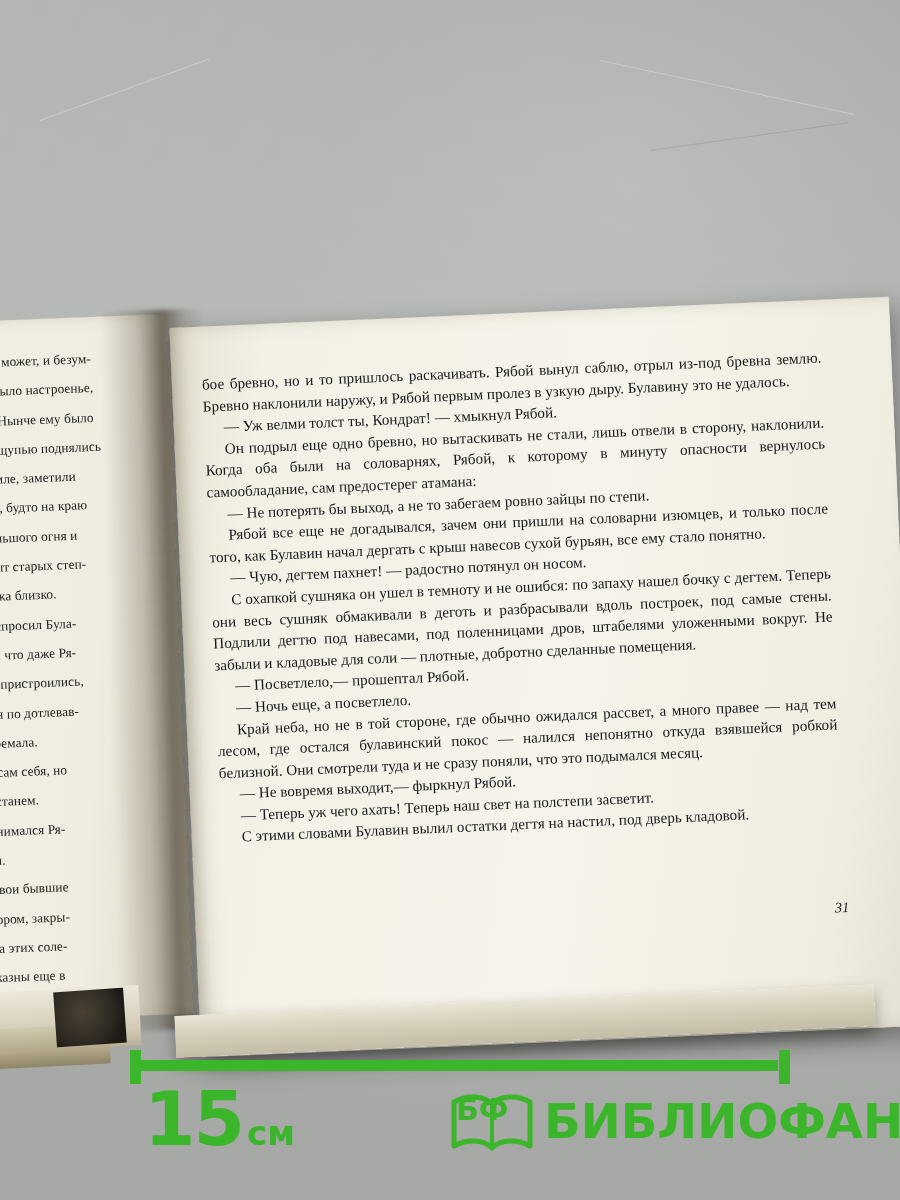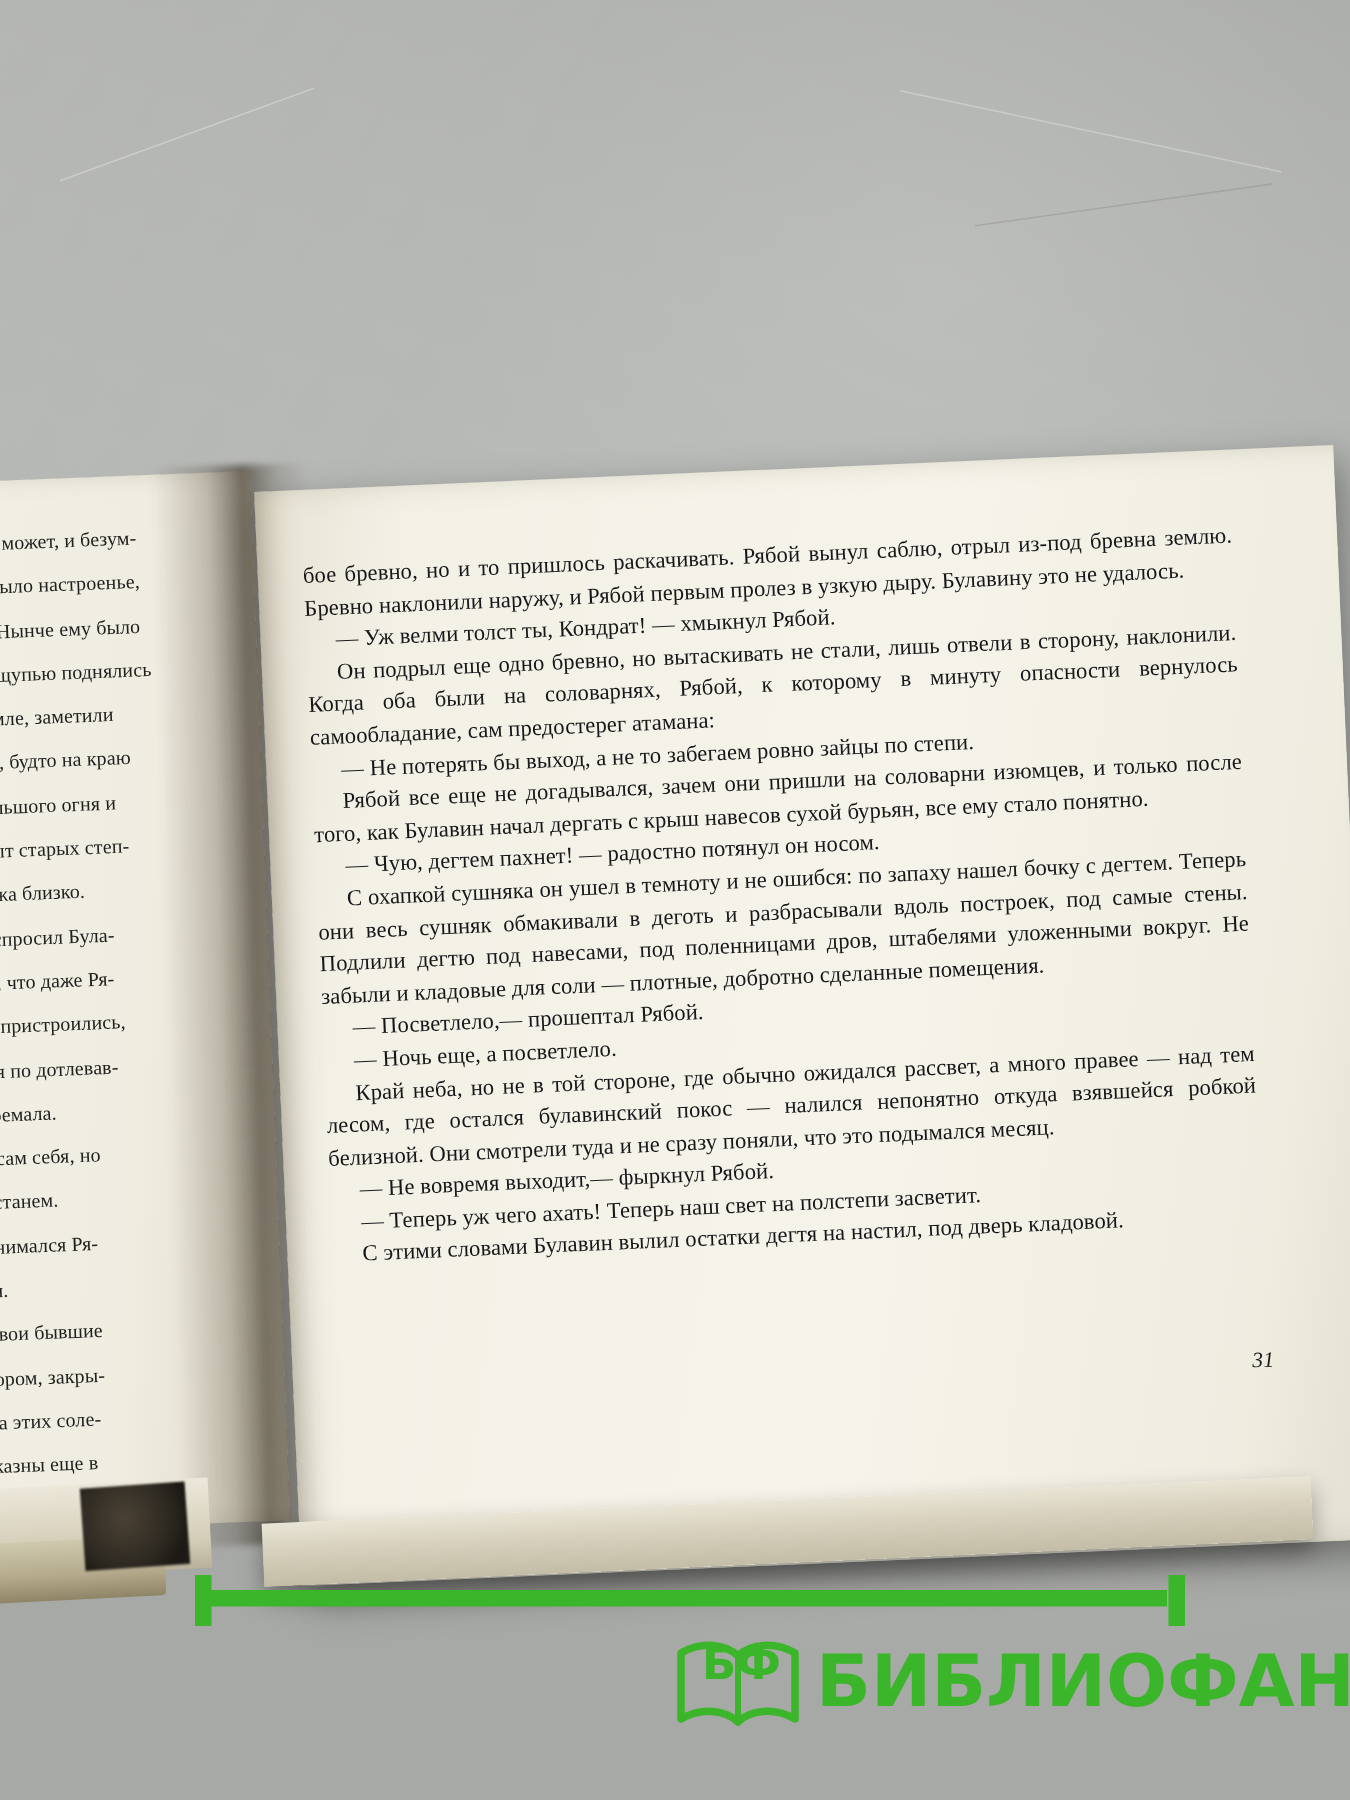--- a/index.html
+++ b/index.html
@@ -216,21 +216,21 @@
     align-items: center;
     gap: 10px;
   }
   .brand .mark {
     width: 84px;
     height: 66px;
     position: relative;
   }
   .brand .mark .bf {
     position: absolute;
-    left: 18px;
+    left: 6px;
     top: 4px;
     font-family: "DejaVu Sans", sans-serif;
     font-weight: 700;
     font-size: 30px;
     color: #3bb52a;
   }
   .brand .name {
     font-family: "DejaVu Sans", sans-serif;
     font-weight: 700;
     font-size: 48px;
@@ -310,20 +310,23 @@
     <div class="cover-strip"></div>
     <div class="spine-dark"></div>
   </div>
 
   <div class="logo">
     <div class="ruler">
       <div class="cap-l"></div>
       <div class="bar"></div>
       <div class="cap-r"></div>
     </div>
+    <div class="measure">
+      <span>15</span><span class="unit">см</span>
+    </div>
     <div class="brand">
       <div class="mark">
         <svg width="84" height="66" viewBox="0 0 84 66">
           <path d="M4 14 C18 6, 34 8, 42 16 C50 8, 66 6, 80 14 L80 58 C66 50, 50 52, 42 60 C34 52, 18 50, 4 58 Z" fill="none" stroke="#3bb52a" stroke-width="5" stroke-linejoin="round"></path>
           <path d="M42 16 L42 60" fill="none" stroke="#3bb52a" stroke-width="4"></path>
         </svg>
         <div class="bf">БФ</div>
       </div>
       <div class="name">БИБЛИОФАН</div>
     </div>

